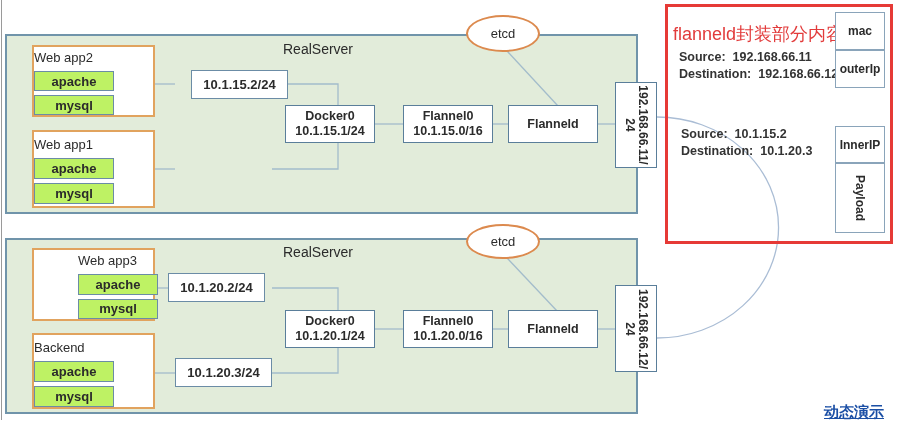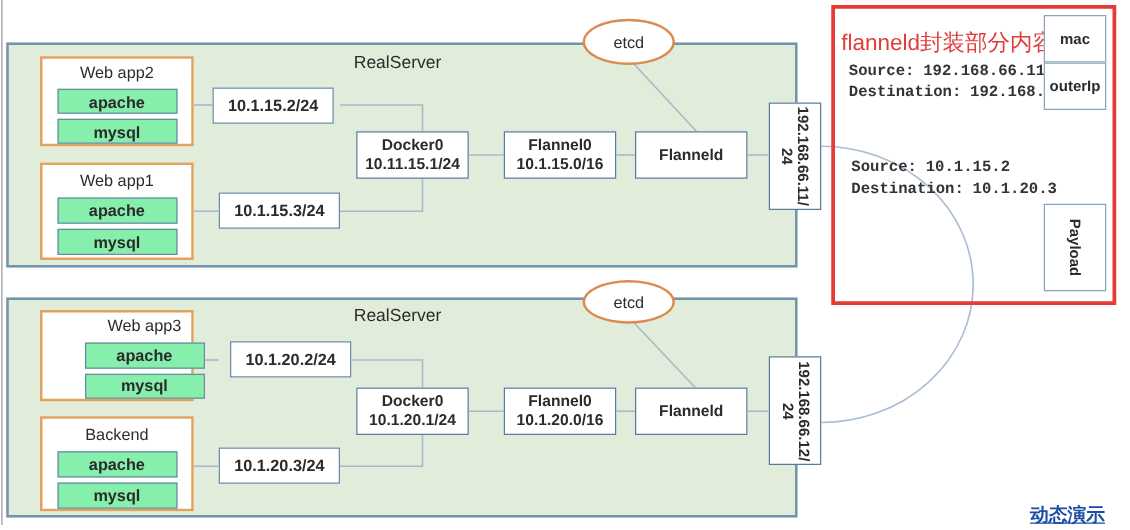--- a/index.html
+++ b/index.html
@@ -4,36 +4,36 @@
 <style>
   html,body{margin:0;padding:0;background:#fff;}
   #stage{
     position:relative;width:904px;height:424px;background:#fff;overflow:hidden;
     font-family:"Liberation Sans","DejaVu Sans",sans-serif;color:#2b2b2b;
   }
   .abs{position:absolute;box-sizing:border-box;}
   .z0{z-index:0}.z1{z-index:1}.z2{z-index:2}.z3{z-index:3}
   .srv{background:var(--server-fill,#e2ecda);border:2px solid var(--server-border,#7094aa);}
   .srv-label{font-size:14px;color:#2b2b2b;}
-  .card{background:#fff;border:2px solid var(--app-border,#e1a35e);display:flex;flex-direction:column;align-items:center;padding-top:2px;}
+  .card{background:#fff;border:2px solid var(--app-border,#e1a35e);display:flex;flex-direction:column;padding-top:2px;}
   .card-title{font-size:13px;line-height:18px;color:#2b2b2b;}
-  .comp{width:96px;height:21px;margin-top:4px;background:#86efac;border:1px solid var(--node-border,#6b8ca6);
+  .comp{width:80px;height:21px;margin-top:4px;background:#bef264;border:1px solid var(--node-border,#6b8ca6);
         display:flex;align-items:center;justify-content:center;font-size:13px;font-weight:bold;box-sizing:border-box;}
   .ipbox{width:97px;height:29px;background:#fff;border:1px solid var(--node-border,#6b8ca6);
         display:flex;align-items:center;justify-content:center;font-size:13px;font-weight:bold;}
   .node{width:90px;height:38px;background:#fff;border:1px solid #5a7e9a;
         display:flex;flex-direction:column;align-items:center;justify-content:center;
         font-size:12.5px;font-weight:bold;line-height:15px;text-align:center;}
   .etcd{width:74px;height:37px;background:#fff;border:2px solid var(--etcd-border,#dc8a4e);border-radius:50%;
         display:flex;align-items:center;justify-content:center;font-size:13px;}
   .hostip{width:42px;background:#fff;border:1px solid #5a7e9a;display:flex;align-items:center;justify-content:center;}
   .hostip .rot{transform:rotate(90deg);width:86px;text-align:center;font-size:12px;font-weight:bold;line-height:13px;}
   .pktpanel{border:3px solid var(--panel-border,#e63a36);background:transparent;}
   .pkt-title{color:var(--panel-title,#e23b3b);font-size:18px;white-space:nowrap;}
-  .hdr{font-size:12.5px;font-weight:bold;color:#333;line-height:17px;font-family:Liberation Mono, monospace;}
+  .hdr{font-size:12.5px;font-weight:bold;color:#333;line-height:17px;}
   .hdr .val{margin-left:7px;}
   .stackbox{left:835px;width:50px;background:#fff;border:1px solid #8aa4ba;
         display:flex;align-items:center;justify-content:center;font-size:12px;font-weight:bold;}
   .stackbox .rotv{transform:rotate(90deg);white-space:nowrap;}
   .footer-link{color:var(--link,#1b4fa5);font-size:15px;font-weight:bold;text-decoration:underline;cursor:pointer;}
   .edge-line{left:1px;top:0;width:1px;height:420px;background:#9a9a9a;}
   svg{position:absolute;left:0;top:0;}
 </style>
 </head>
 <body>
@@ -72,26 +72,25 @@
     <div class="card-title">Web app2</div>
     <div class="comp">apache</div>
     <div class="comp">mysql</div>
   </div>
   <div class="abs card z2" style="left:32px;top:130px;width:123px;height:78px;padding-top:4px;">
     <div class="card-title">Web app1</div>
     <div class="comp">apache</div>
     <div class="comp">mysql</div>
   </div>
 
-  <div class="abs ipbox z2" style="left:170px;top:70px;">10.1.15.2/24</div>
-  <div class="abs ipbox z2" style="left:175px;top:154px;">10.1.15.3/24</div>
+  <div class="abs ipbox z2" style="left:191px;top:70px;">10.1.15.2/24</div>
 
   <div class="abs node z2" style="left:285px;top:105px;">
     <div>Docker0</div>
-    <div>10.11.15.1/24</div>
+    <div>10.1.15.1/24</div>
   </div>
   <div class="abs node z2" style="left:403px;top:105px;">
     <div>Flannel0</div>
     <div>10.1.15.0/16</div>
   </div>
   <div class="abs node z2" style="left:508px;top:105px;">
     <div>Flanneld</div>
   </div>
 
   <div class="abs etcd z2" style="left:466px;top:15px;">
@@ -111,21 +110,21 @@
     <div class="card-title">Web app3</div>
     <div class="comp">apache</div>
     <div class="comp">mysql</div>
   </div>
   <div class="abs card z2" style="left:32px;top:333px;width:123px;height:76px;padding-top:4px;">
     <div class="card-title">Backend</div>
     <div class="comp">apache</div>
     <div class="comp">mysql</div>
   </div>
 
-  <div class="abs ipbox z2" style="left:184px;top:273px;">10.1.20.2/24</div>
+  <div class="abs ipbox z2" style="left:168px;top:273px;">10.1.20.2/24</div>
   <div class="abs ipbox z2" style="left:175px;top:358px;">10.1.20.3/24</div>
 
   <div class="abs node z2" style="left:285px;top:310px;">
     <div>Docker0</div>
     <div>10.1.20.1/24</div>
   </div>
   <div class="abs node z2" style="left:403px;top:310px;">
     <div>Flannel0</div>
     <div>10.1.20.0/16</div>
   </div>
@@ -165,20 +164,23 @@
       <span>Destination:</span><span class="val">10.1.20.3</span>
     </div>
   </div>
 
   <div class="abs stackbox z2" style="top:50px;height:38px;">
     <span>outerIp</span>
   </div>
   <div class="abs stackbox z2" style="top:12px;height:38px;">
     <span>mac</span>
   </div>
+  <div class="abs stackbox z2" style="top:126px;height:37px;">
+    <span>InnerIP</span>
+  </div>
   <div class="abs stackbox z2" style="top:163px;height:70px;">
     <span class="rotv">Payload</span>
   </div>
 
   <a class="abs footer-link z3" style="left:824px;top:403px;text-align:center;">动态演示</a>
 
   <div class="abs edge-line z3"></div>
 </div>
 
 </body></html>

